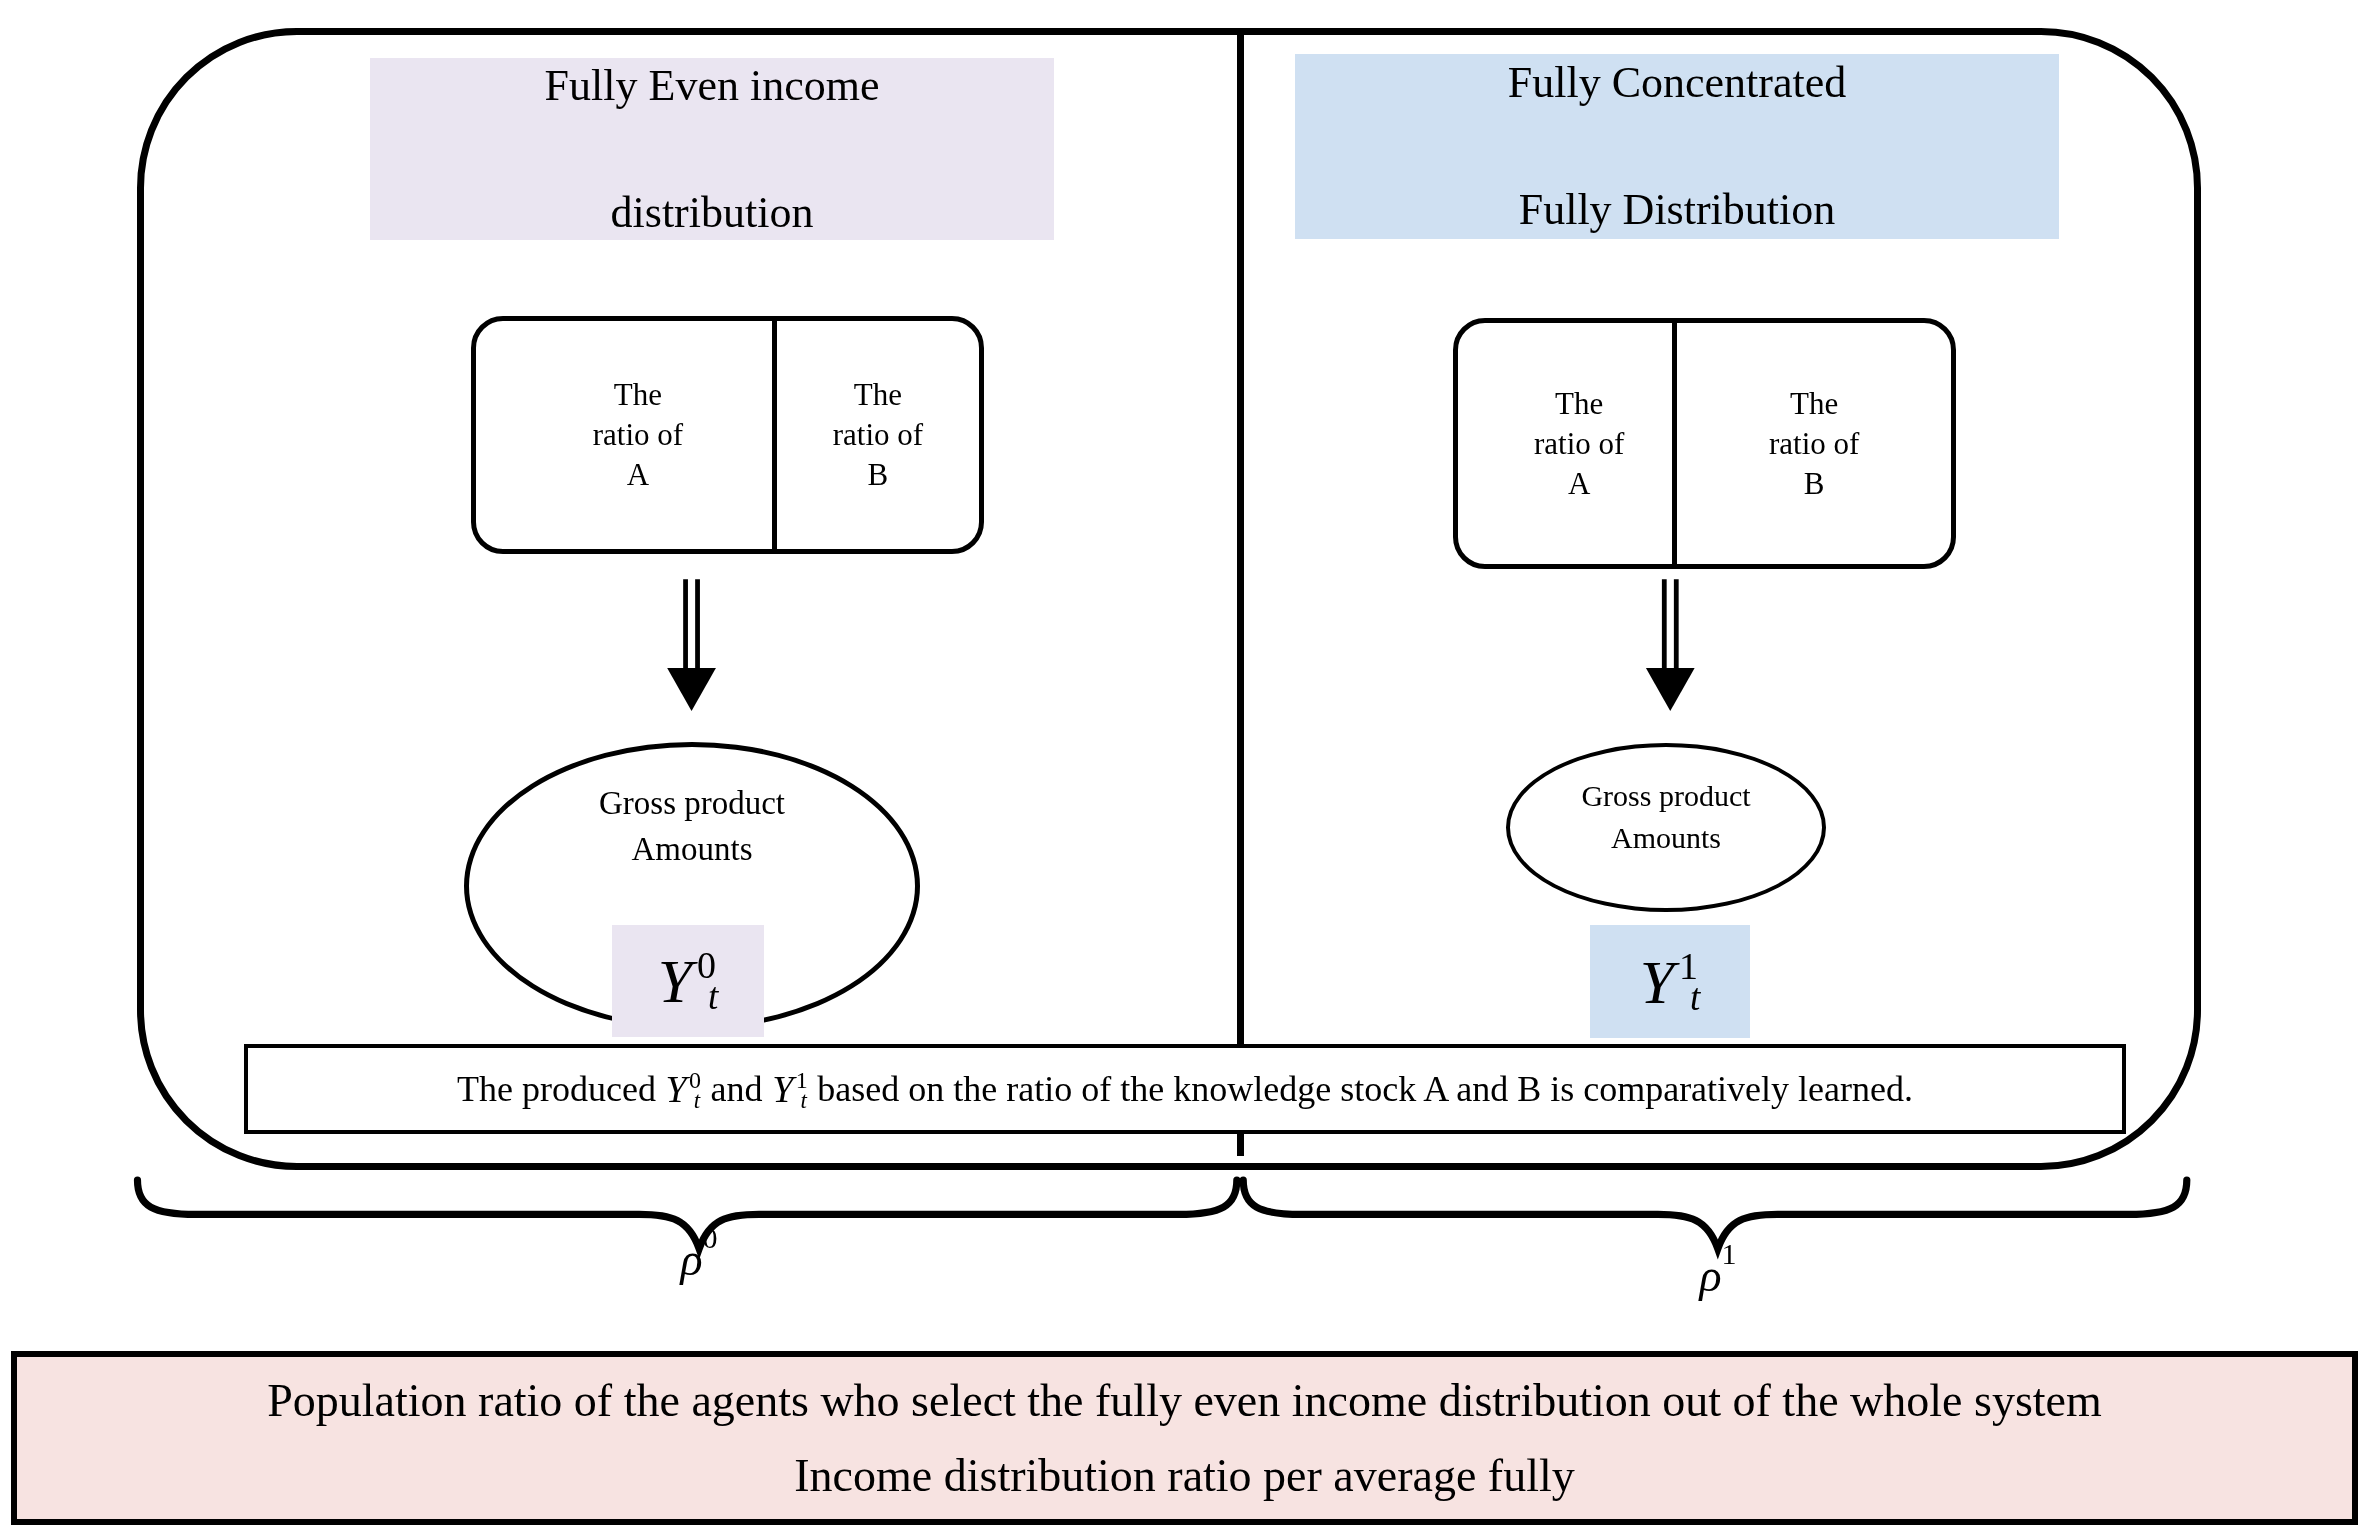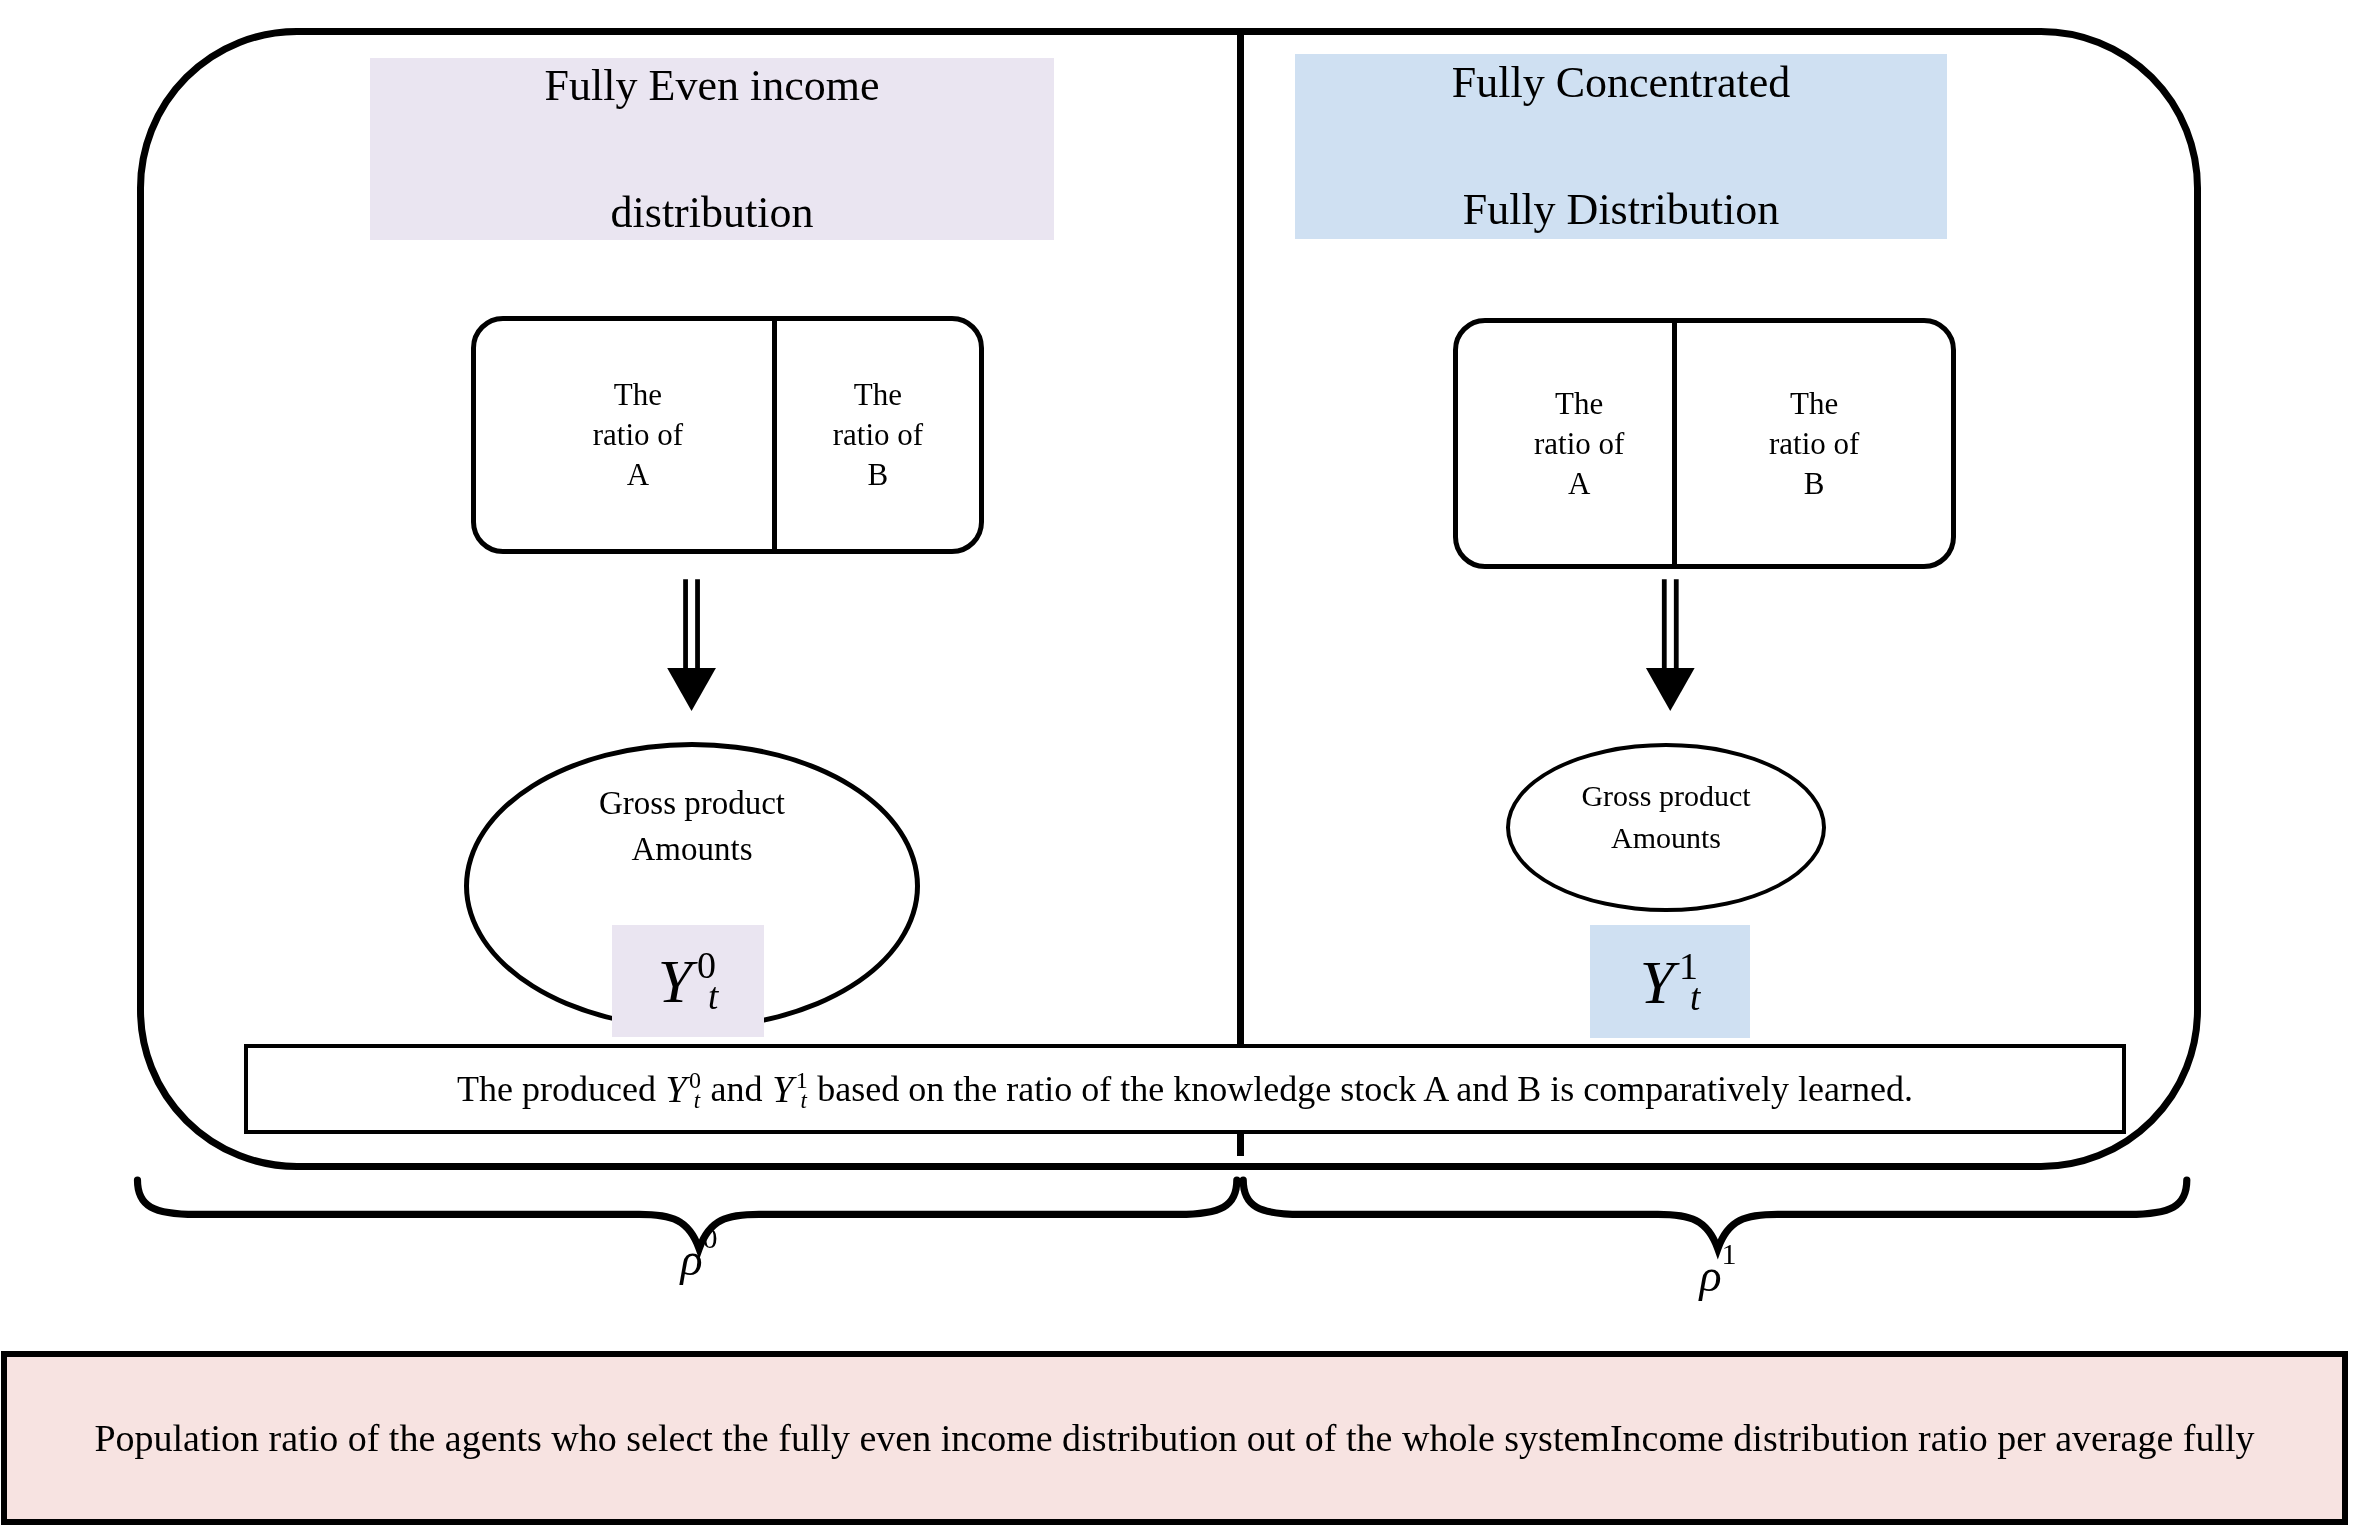--- a/index.html
+++ b/index.html
@@ -7,21 +7,21 @@
           font-family:"Liberation Serif","DejaVu Serif",serif;color:#000;overflow:hidden;}
   .abs{position:absolute;}
 
   .main-frame{left:137px;top:28px;width:2050px;height:1128px;
               border:7.2px solid #000;border-radius:160px;background:transparent;}
   .divider{left:1237px;top:28px;width:7.2px;height:1128px;background:#000;}
 
   .header{display:flex;flex-direction:column;justify-content:center;align-items:center;
           text-align:center;font-size:44px;line-height:80px;gap:47px;}
   .header-left{left:370px;top:58px;width:684px;height:182px;}
-  .header-right{left:1295px;top:54px;width:652px;height:185px;}
+  .header-right{left:1295px;top:54px;width:764px;height:185px;}
 
   .ratio-box{border:5.6px solid #000;border-radius:32px;background:#fff;display:flex;padding-left:28px;}
   .ratio-left{left:471px;top:316px;width:475px;height:228px;}
   .ratio-right{left:1453px;top:318px;width:465px;height:241px;}
   .ratio-cell{display:flex;flex-direction:column;justify-content:center;align-items:center;
               text-align:center;font-size:31px;line-height:40px;}
   .ratio-left .cell-a{width:57%;border-right:5.6px solid #000;}
   .ratio-left .cell-b{width:43%;}
   .ratio-right .cell-a{width:40.5%;border-right:5.6px solid #000;}
   .ratio-right .cell-b{width:59.5%;}
@@ -47,23 +47,23 @@
   .fgroup .ystack{margin-left:2.4px;transform:translateY(1.6px);}
   .fgroup .ysup{font-size:24px;line-height:0.9;}
   .fgroup .ysub{font-size:23px;line-height:0.9;margin-left:4.8px;}
   .ptext{white-space:pre;}
 
   .rho{width:136px;text-align:center;font-size:46px;font-style:italic;line-height:1;}
   .rho-left{left:631px;top:1237px;}
   .rho-right{left:1650px;top:1253px;}
   .rho sup{font-size:30px;font-style:normal;vertical-align:27px;line-height:0;}
 
-  .bottom-box{left:1px;top:1351px;width:2347px;height:174px;border:6.4px solid #000;box-sizing:border-box;
-              display:flex;flex-direction:row;justify-content:center;align-items:center;
-              text-align:center;font-size:38px;line-height:75px;}
+  .bottom-box{left:11px;top:1351px;width:2347px;height:174px;border:6.4px solid #000;box-sizing:border-box;
+              display:flex;flex-direction:column;justify-content:center;align-items:center;
+              text-align:center;font-size:46px;line-height:75px;}
 
   svg.overlay{position:absolute;left:0;top:0;width:2377px;height:1534px;pointer-events:none;}
 </style>
 </head>
 <body>
 
 <div class="canvas">
 
   <div class="abs main-frame"></div>
   <div class="abs divider"></div>

